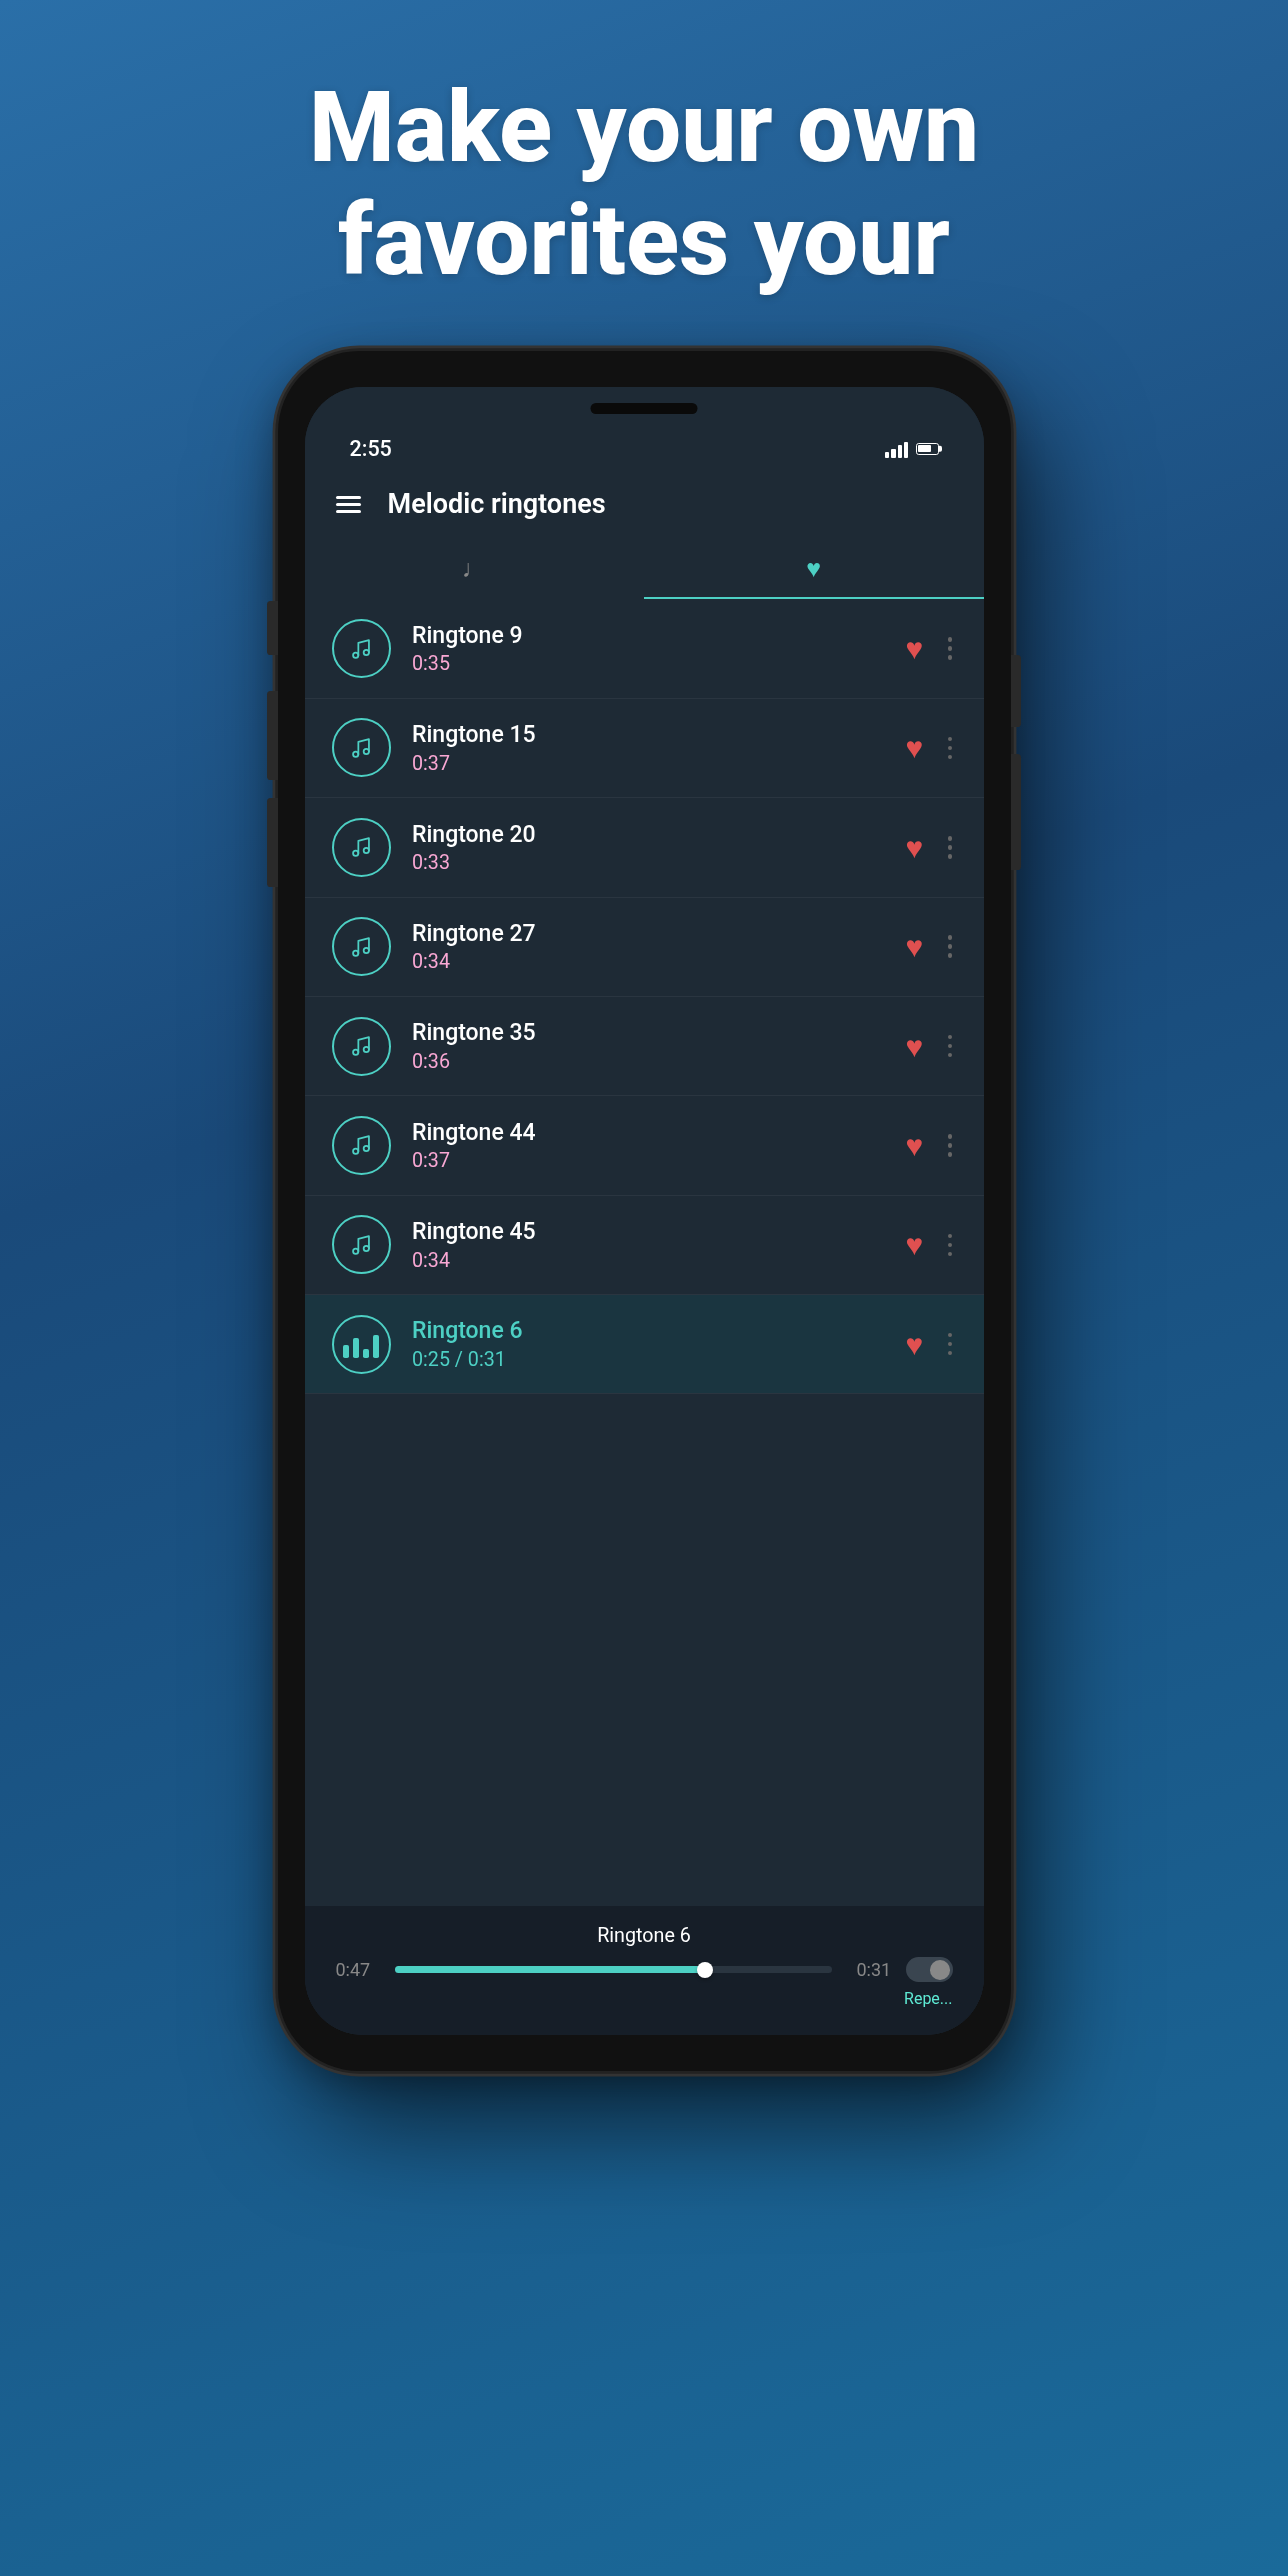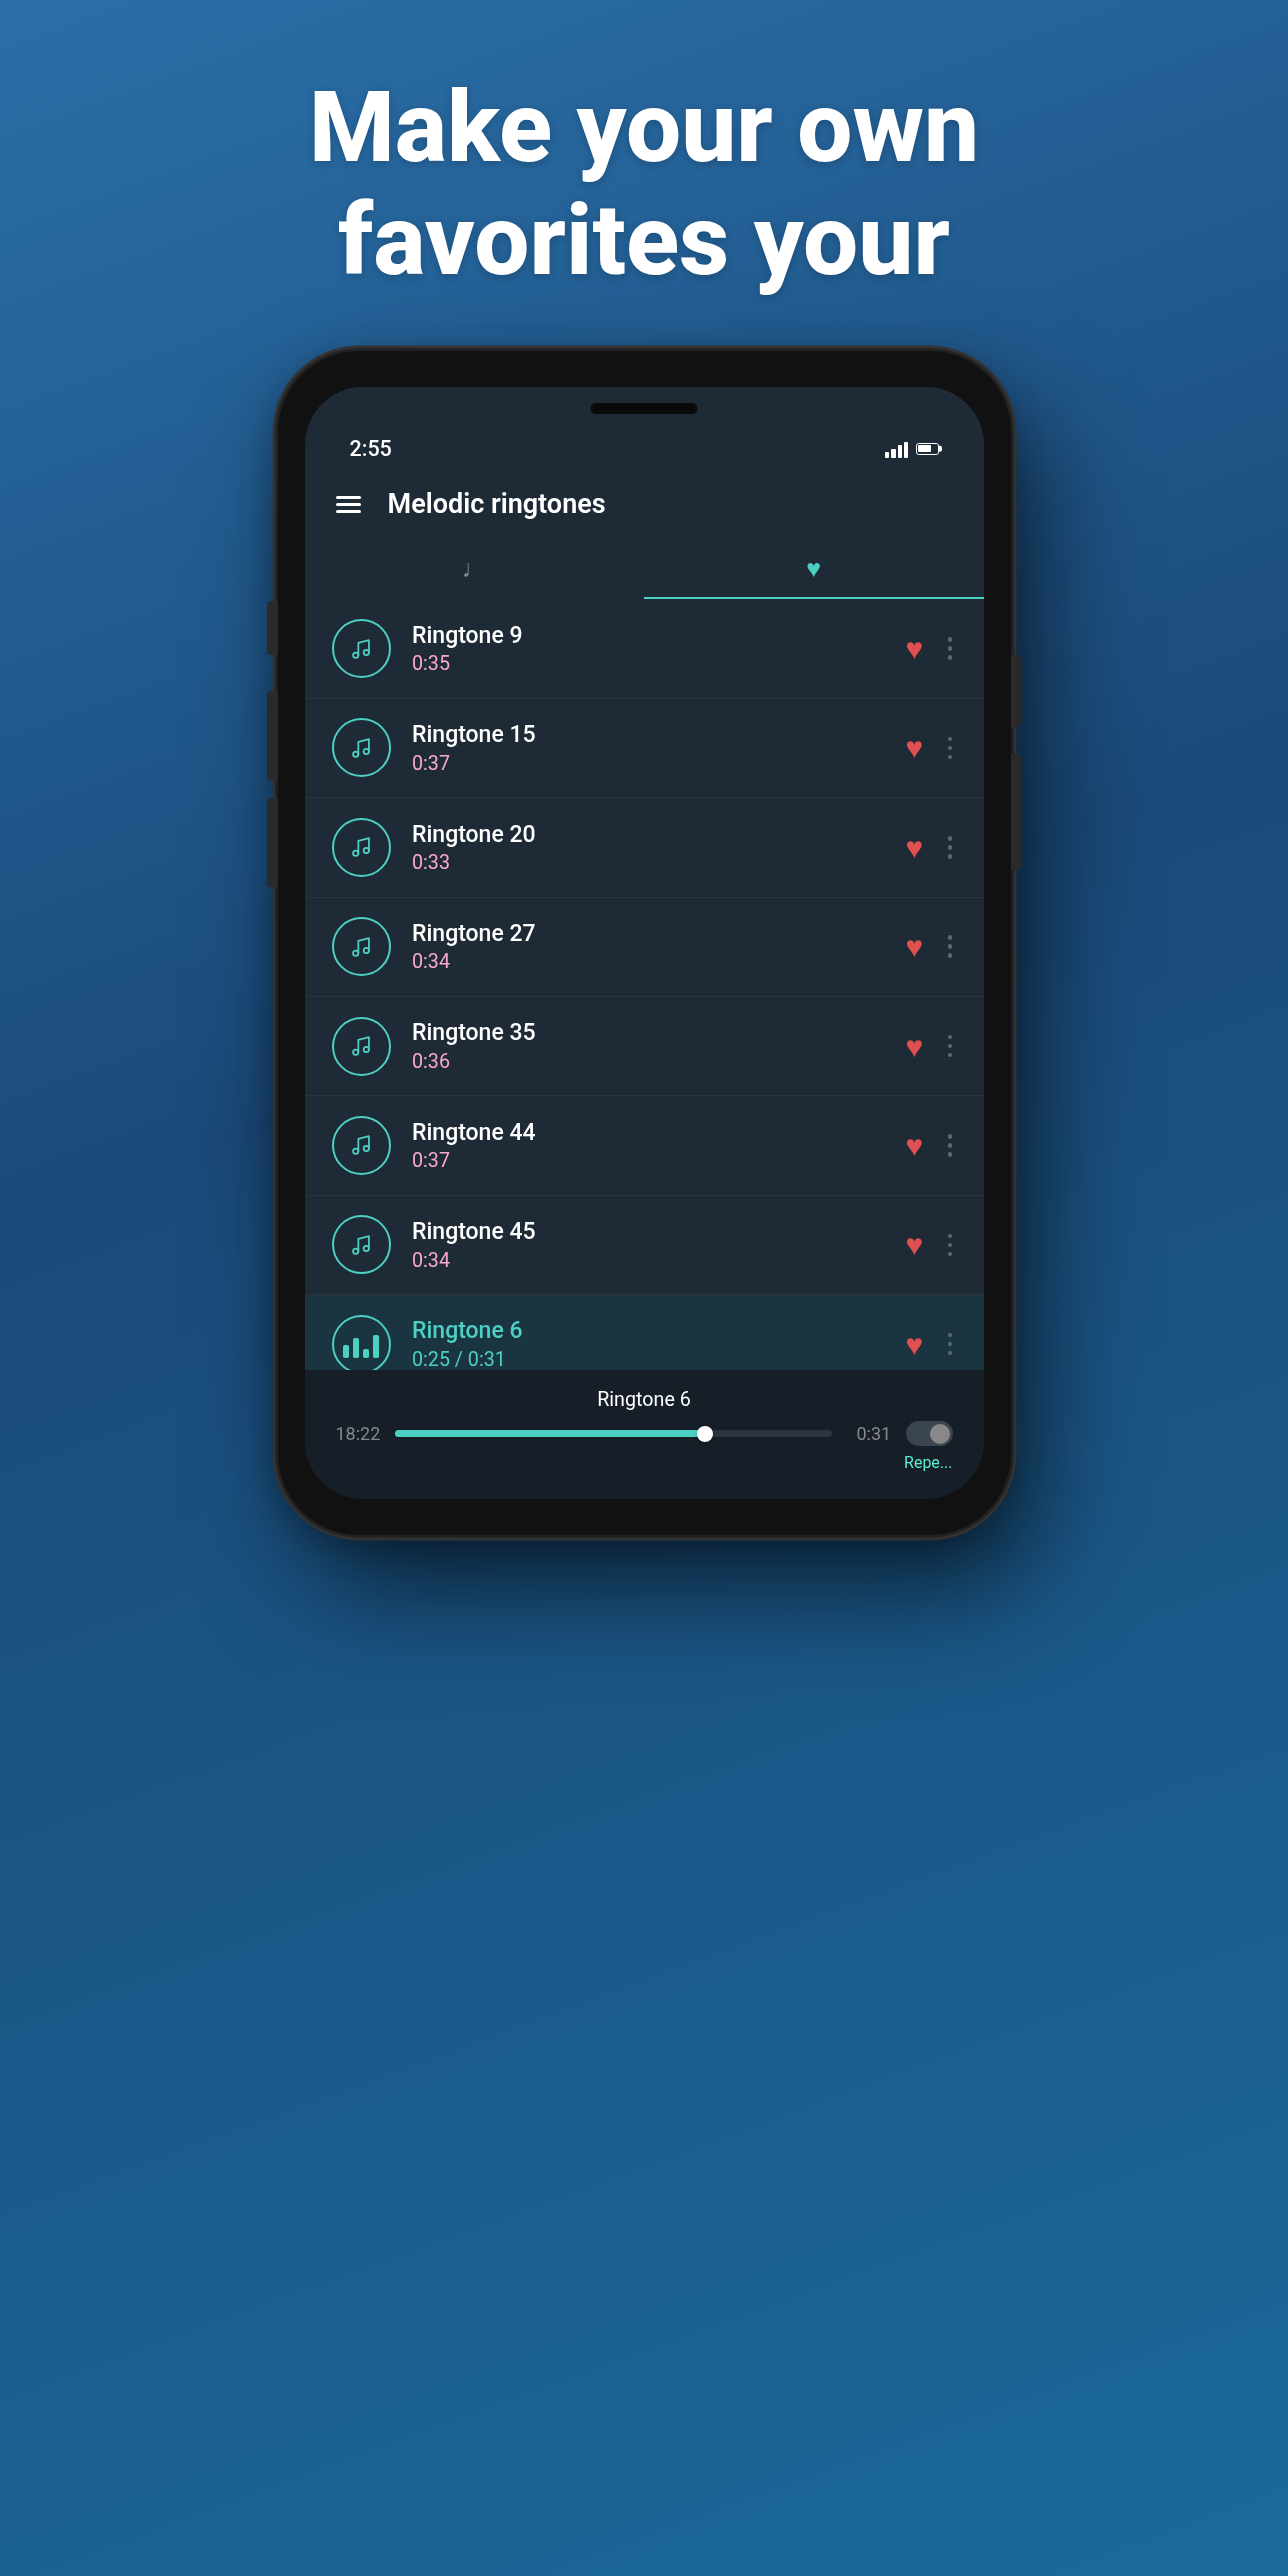--- a/index.html
+++ b/index.html
@@ -23,21 +23,21 @@
     .hero-text h1 {
       font-size: 98px;
       font-weight: 800;
       line-height: 1.15;
       text-shadow: 0 1.8px 9px rgba(0,0,0,0.2);
     }
 
     .phone-wrapper {
       position: relative;
       width: 733px;
-      height: 1184px;
+      height: 1720px;
     }
 
     
     .phone-shell {
       position: absolute;
       top: 0; left: 0; right: 0; bottom: 0;
       background: #111;
       border-radius: 81px;
       box-shadow:
         0 0 0 2.7px #222,
@@ -612,21 +612,21 @@
               <div class="more-dot"></div>
             </div>
           </div>
         </div>
 
       </div>
 
       <div class="player-bar">
         <div class="player-title">Ringtone 6</div>
         <div class="player-controls">
-          <span class="player-time">18:22</span>
+          <span class="player-time">0:47</span>
           <div class="progress-bar-container">
             <div class="progress-fill"></div>
             <div class="progress-thumb"></div>
           </div>
           <span class="player-time end">0:31</span>
           <div class="repeat-toggle">
             <div class="repeat-thumb"></div>
           </div>
         </div>
         <div class="player-extra">

